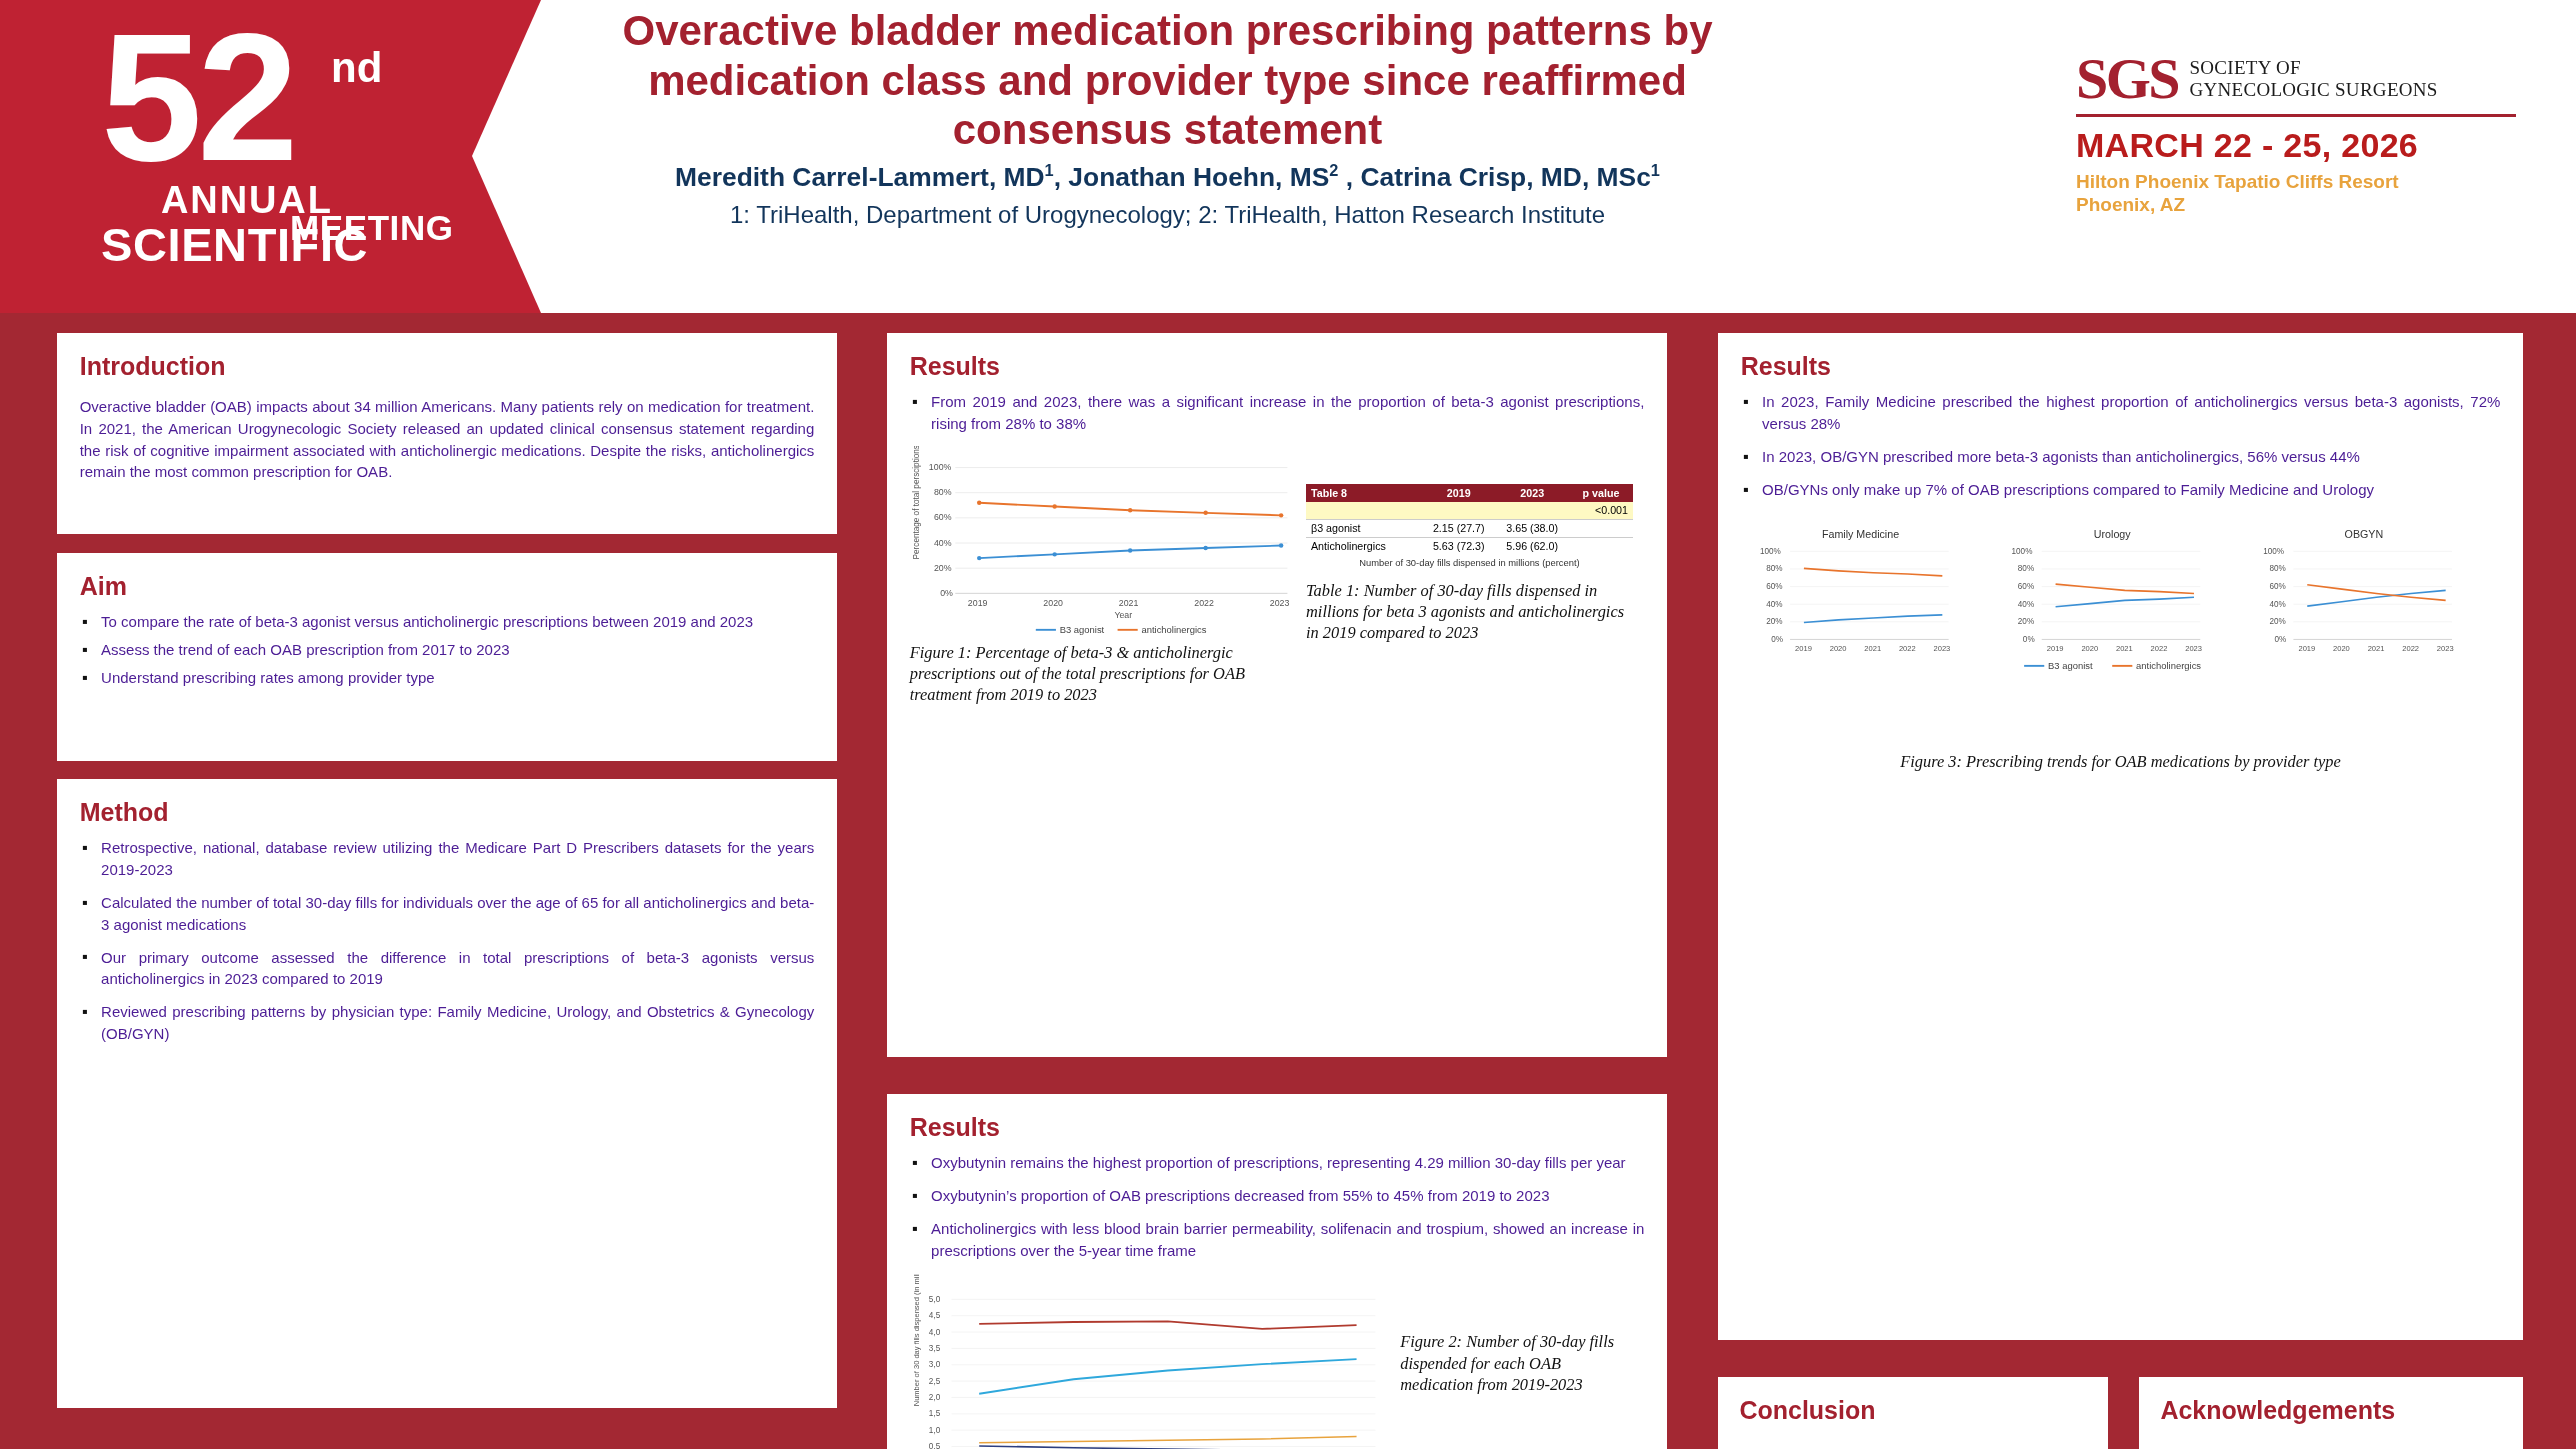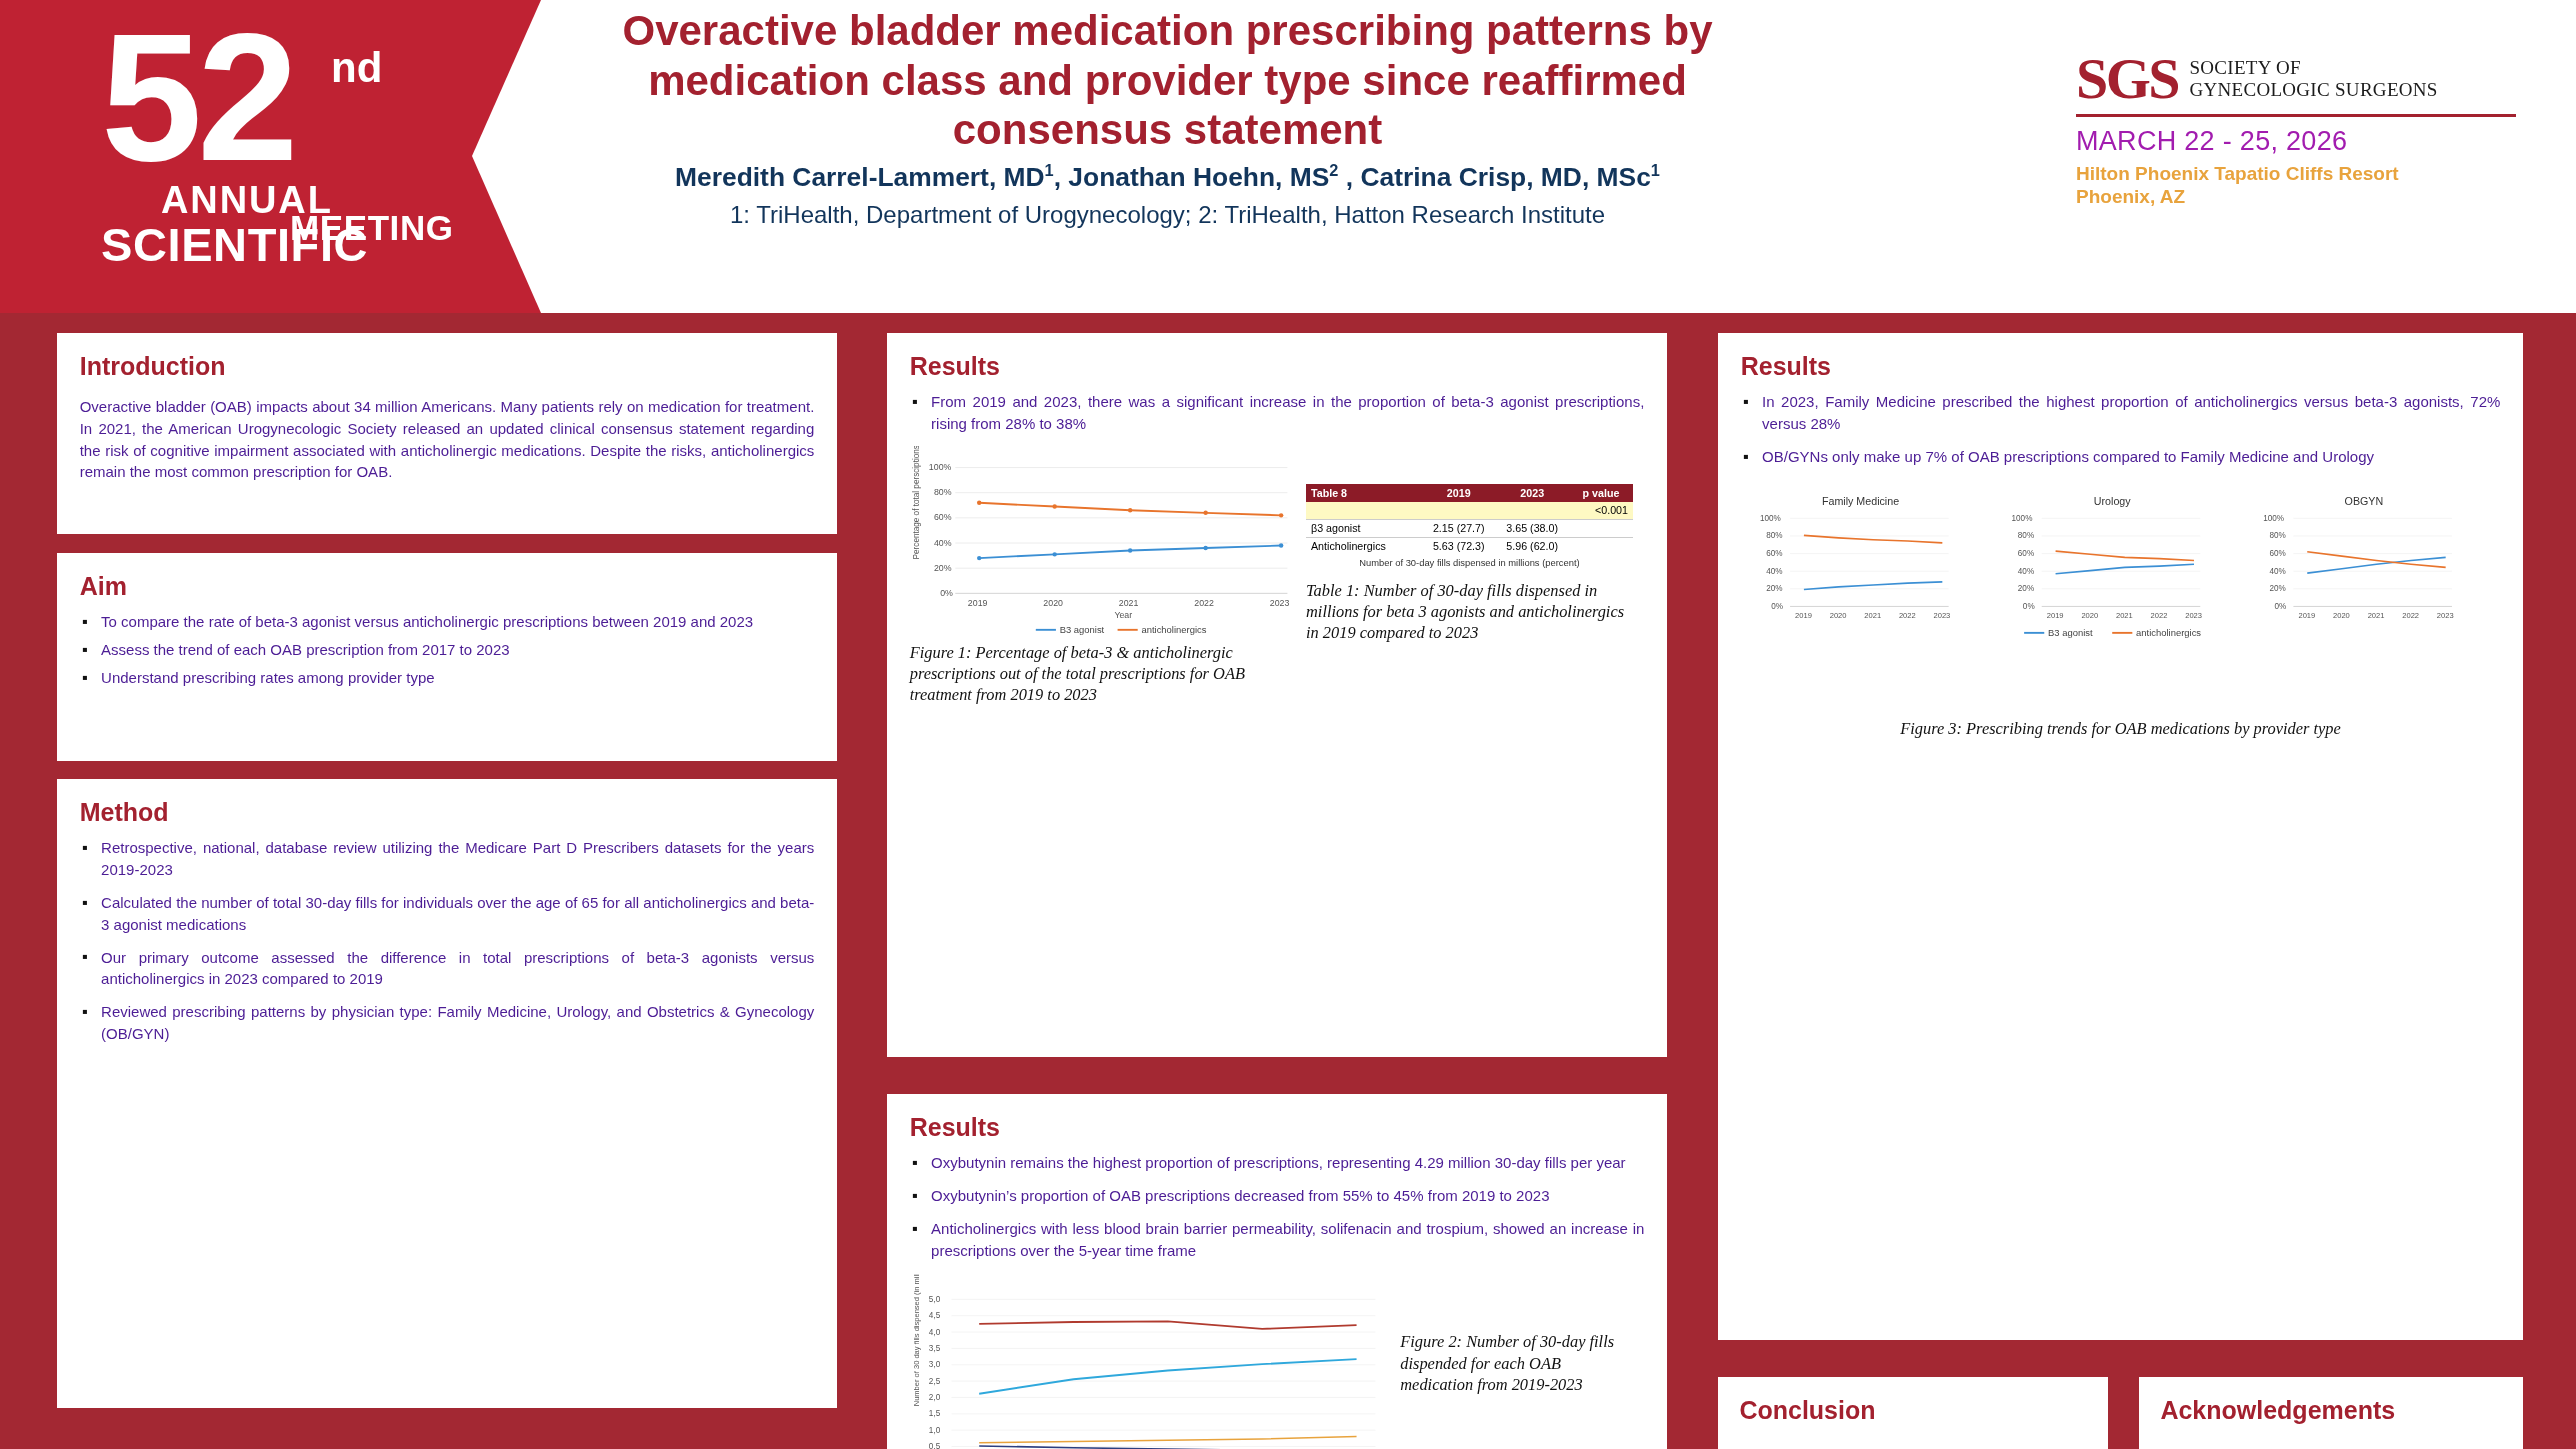--- a/index.html
+++ b/index.html
@@ -78,21 +78,21 @@
     font-family:"Liberation Serif", serif;
     font-weight:bold; font-size:58px; color:#a3212f; letter-spacing:-2.5px;
     line-height:1;
   }
   .sgs-text {
     font-family:"Liberation Serif", serif;
     font-size:19px; color:#1b1b1b; line-height:1.15; letter-spacing:0.3px;
   }
   .sgs-rule { height:2.5px; background:#a3212f; margin:6.3px 0 8.8px 0; width:100%; }
   .sgs-date {
-    font-size:27px; font-weight:normal; color:#a21caf; letter-spacing:0.3px;
+    font-size:34px; font-weight:bold; color:#b91c1c; letter-spacing:0.3px;
   }
   .sgs-venue {
     font-size:19px; font-weight:bold; color:#e8a33d; line-height:1.25; margin-top:5px;
   }
 
   
   .canvas { position:absolute; left:0; top:295px; width:2576px; height:1136px; }
 
   .card {
     position:absolute; background:#ffffff;
@@ -361,20 +361,21 @@
       <div style="width:227px; padding-top:57px;">
         <div class="fig-cap">Figure 2: Number of 30-day fills dispended for each OAB medication from 2019-2023</div>
       </div>
     </div>
   </div>
 
   <div class="card" style="left:1718px; top:38px; width:805px; height:1007px; padding:19px 22.7px;">
     <h2>Results</h2>
     <ul class="bullets">
       <li>In 2023, Family Medicine prescribed the highest proportion of anticholinergics versus beta-3 agonists, 72% versus 28%</li>
+      <li>In 2023, OB/GYN prescribed more beta-3 agonists than anticholinergics, 56% versus 44%</li>
       <li>OB/GYNs only make up 7% of OAB prescriptions compared to Family Medicine and Urology</li>
     </ul>
 
     <div style="margin-top:25px;">
       <svg width="755" height="208" viewBox="0 0 1200 330">
 
         <text x="190" y="18" font-size="17" fill="#333" text-anchor="middle">Family Medicine</text>
         <g font-size="13" fill="#555">
           <text x="30" y="44">100%</text>
             <text x="40" y="72">80%</text>

